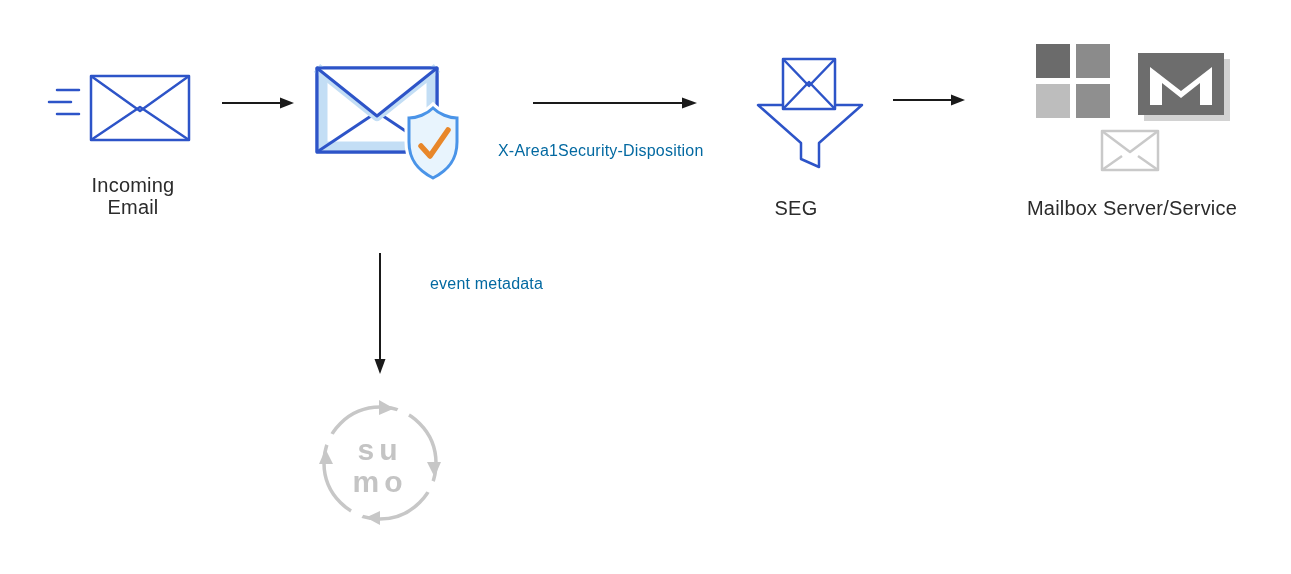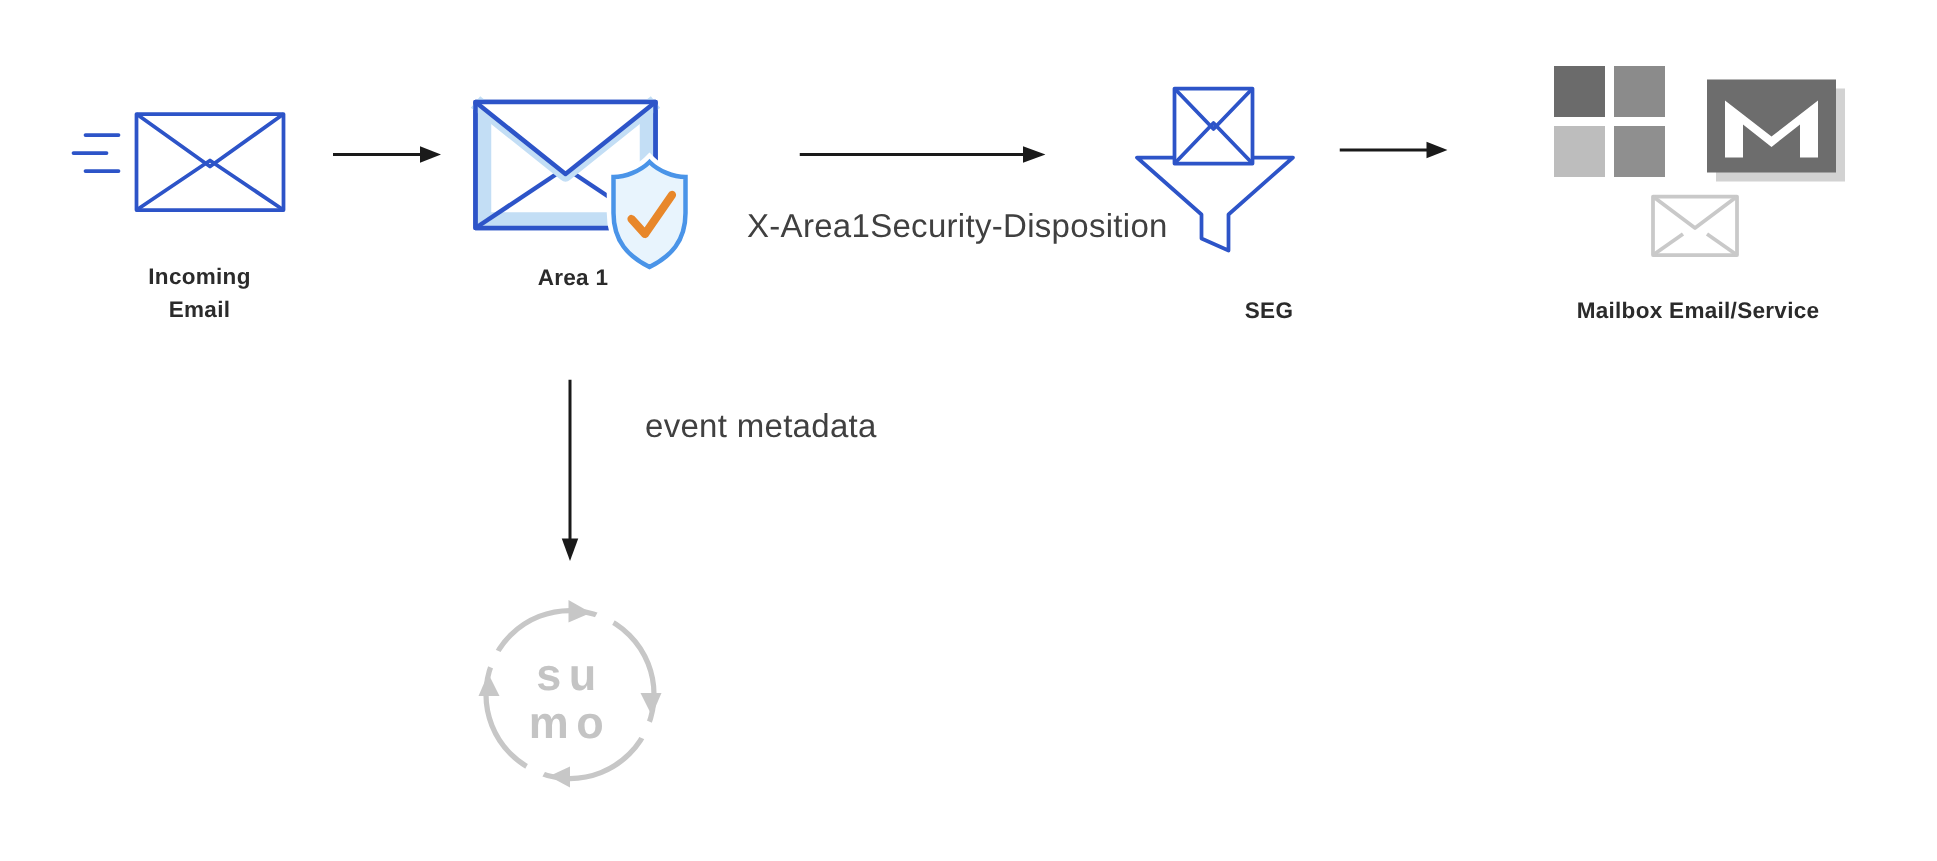--- a/index.html
+++ b/index.html
@@ -8,32 +8,31 @@
     width:1291px;height:574px;
     background:#ffffff;
     font-family:"Liberation Sans", sans-serif;
     color:#2b2b2b;
     overflow:hidden;
   }
   .abs{position:absolute;}
   .node-label{
     position:absolute;
     text-align:center;
-    font-size:15px;
+    font-size:20px;
     line-height:22px;
     letter-spacing:0.2px;
     color:#2b2b2b;
-    font-weight:bold;
   }
   .edge-label{
     position:absolute;
-    font-size:22px;
+    font-size:16px;
     line-height:22px;
     letter-spacing:0.2px;
-    color:#404040;
+    color:#0369a1;
     white-space:nowrap;
   }
   svg{display:block;}
 </style>
 </head>
 <body>
 
 <div id="stage">
 
   <svg class="abs" style="left:45px;top:70px;" width="150" height="78" viewBox="0 0 150 78">
@@ -69,38 +68,37 @@
       <polyline points="5,6 65,54 125,6" fill="none" stroke="#2d54c8" stroke-width="3" stroke-linejoin="round"></polyline>
       <rect x="5" y="6" width="120" height="84" fill="none" stroke="#2d54c8" stroke-width="3" stroke-linejoin="round"></rect>
     </g>
     <g>
       <path d="M121,46 C127,52 137,56 145,56 L145,80 C145,99 135,109 121,116 C107,109 97,99 97,80 L97,56 C105,56 115,52 121,46 Z" fill="#ffffff" stroke="#ffffff" stroke-width="9"></path>
       <path d="M121,46 C127,52 137,56 145,56 L145,80 C145,99 135,109 121,116 C107,109 97,99 97,80 L97,56 C105,56 115,52 121,46 Z" fill="#e8f4fd" stroke="#4a94e8" stroke-width="3"></path>
       <polyline points="109,84 118,94 136,68" fill="none" stroke="#e8872a" stroke-width="5.5" stroke-linecap="round" stroke-linejoin="round"></polyline>
     </g>
   </svg>
   <div class="node-label" style="left:306px;top:175px;width:152px;">
-    <div>Area 1</div>
   </div>
 
   <svg class="abs" style="left:533px;top:95px;" width="164" height="16" viewBox="0 0 164 16">
     <line x1="0" y1="8" x2="150" y2="8" stroke="#1a1a1a" stroke-width="2"></line>
     <polygon points="149,2.5 164,8 149,13.5" fill="#1a1a1a"></polygon>
   </svg>
   <div class="edge-label" style="left:498px;top:140px;">X-Area1Security-Disposition</div>
 
   <svg class="abs" style="left:752px;top:55px;" width="116" height="118" viewBox="0 0 116 118">
     <path d="M6,50 H110 L67,88 V112 L49,104 V88 Z" fill="#ffffff" stroke="#2d54c8" stroke-width="2.5" stroke-linejoin="round"></path>
     <g fill="none" stroke="#2d54c8" stroke-width="2.5" stroke-linejoin="round">
       <rect x="31" y="4" width="52" height="50" fill="#ffffff"></rect>
       <polyline points="31,4 57,31 83,4"></polyline>
       <polyline points="31,54 57,27 83,54"></polyline>
     </g>
   </svg>
-  <div class="node-label" style="left:746px;top:197px;width:200px;">
+  <div class="node-label" style="left:696px;top:197px;width:200px;">
     <div>SEG</div>
   </div>
 
   <svg class="abs" style="left:893px;top:92px;" width="72" height="16" viewBox="0 0 72 16">
     <line x1="0" y1="8" x2="59" y2="8" stroke="#1a1a1a" stroke-width="2"></line>
     <polygon points="58,2.5 72,8 58,13.5" fill="#1a1a1a"></polygon>
   </svg>
 
   <svg class="abs" style="left:1036px;top:44px;" width="74" height="74" viewBox="0 0 74 74">
     <rect x="0" y="0" width="34" height="34" fill="#6b6b6b"></rect>
@@ -114,21 +112,21 @@
     <path d="M13,53 V15 L44,39 L75,15 V53 H63 V31 L44,46 L25,31 V53 Z" fill="#ffffff"></path>
   </svg>
   <svg class="abs" style="left:1100px;top:129px;" width="60" height="43" viewBox="0 0 60 43">
     <g fill="none" stroke="#c9c9c9" stroke-width="2.5" stroke-linejoin="round">
       <rect x="2" y="2" width="56" height="39" fill="#ffffff"></rect>
       <polyline points="2,2 30,23 58,2"></polyline>
       <line x1="2" y1="41" x2="22" y2="27"></line>
       <line x1="58" y1="41" x2="38" y2="27"></line>
     </g>
   </svg>
-  <div class="node-label" style="left:1021px;top:197px;width:222px;">Mailbox Email/Service</div>
+  <div class="node-label" style="left:1021px;top:197px;width:222px;">Mailbox Server/Service</div>
 
   <svg class="abs" style="left:372px;top:253px;" width="16" height="122" viewBox="0 0 16 122">
     <line x1="8" y1="0" x2="8" y2="107" stroke="#1a1a1a" stroke-width="2"></line>
     <polygon points="2.5,106 13.5,106 8,121" fill="#1a1a1a"></polygon>
   </svg>
   <div class="edge-label" style="left:430px;top:273px;">
     <div>event metadata</div>
   </div>
 
   <svg class="abs" style="left:313px;top:396px;" width="134" height="134" viewBox="0 0 134 134">

